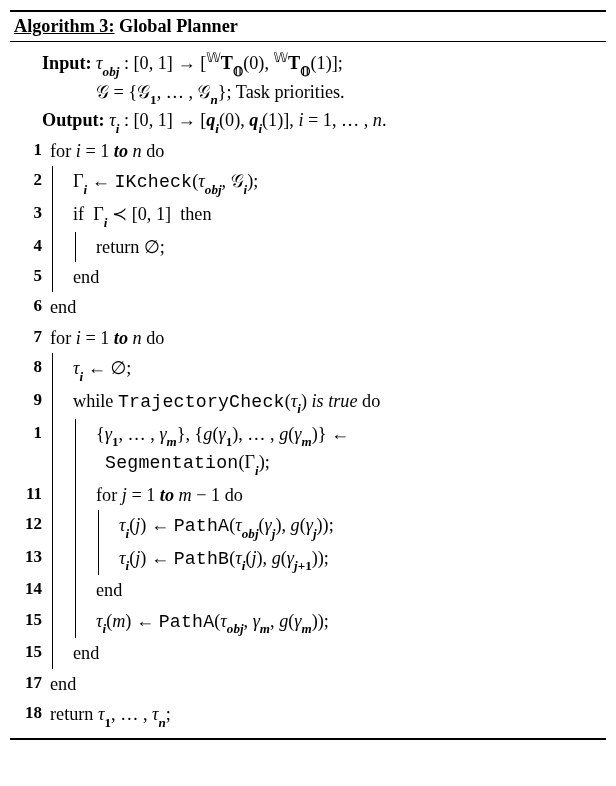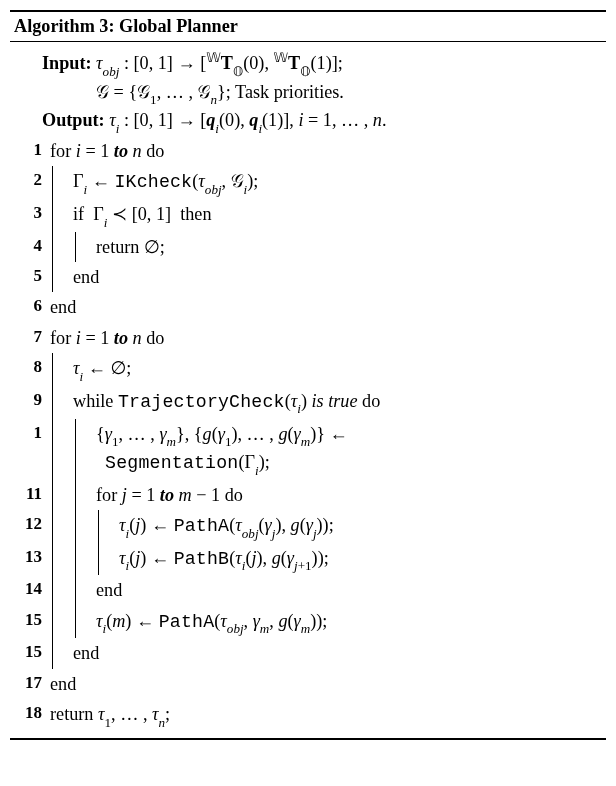--- a/index.html
+++ b/index.html
@@ -15,21 +15,21 @@
   .algo-box {
     border-top: 2px solid #000;
     border-bottom: 2px solid #000;
     width: 596px;
   }
   .algo-head {
     border-bottom: 1.5px solid #000;
     padding: 4px 4px 4px 4px;
     font-weight: bold;
   }
-  .algo-num { font-weight: bold; }
+  .algo-num { font-weight: bold; text-decoration: underline; }
   .algo-title { font-weight: bold; }
   .algo-body {
     padding: 6px 4px 6px 4px;
     line-height: 1.45;
   }
   .io-block { padding-left: 28px; }
   .io-label { font-weight: bold; }
   .codeblock { }
   .code-row {
     display: flex;
@@ -56,21 +56,21 @@
   }
   .content {
     flex: 1;
     padding-top: 2px;
     padding-bottom: 2px;
   }
   .kw { font-weight: normal; }
   .tt { font-family: "Courier New", Courier, monospace; letter-spacing: 0.2px; text-align: center; }
   .it { font-style: italic; font-family: "Times New Roman", serif; }
   .bi { font-style: italic; font-weight: bold; }
-  sub { font-size: 0.72em; position: relative; top: 0.15em; }
+  sub { font-size: 0.72em; position: relative; top: 0.15em; font-weight: bold; }
   sup { font-size: 0.72em; }
 </style>
 </head>
 <body>
 
 <div class="algo-box">
   <div class="algo-head">
     <span class="algo-num">Algorithm 3:</span>
     <span class="algo-title">Global Planner</span>
   </div>

